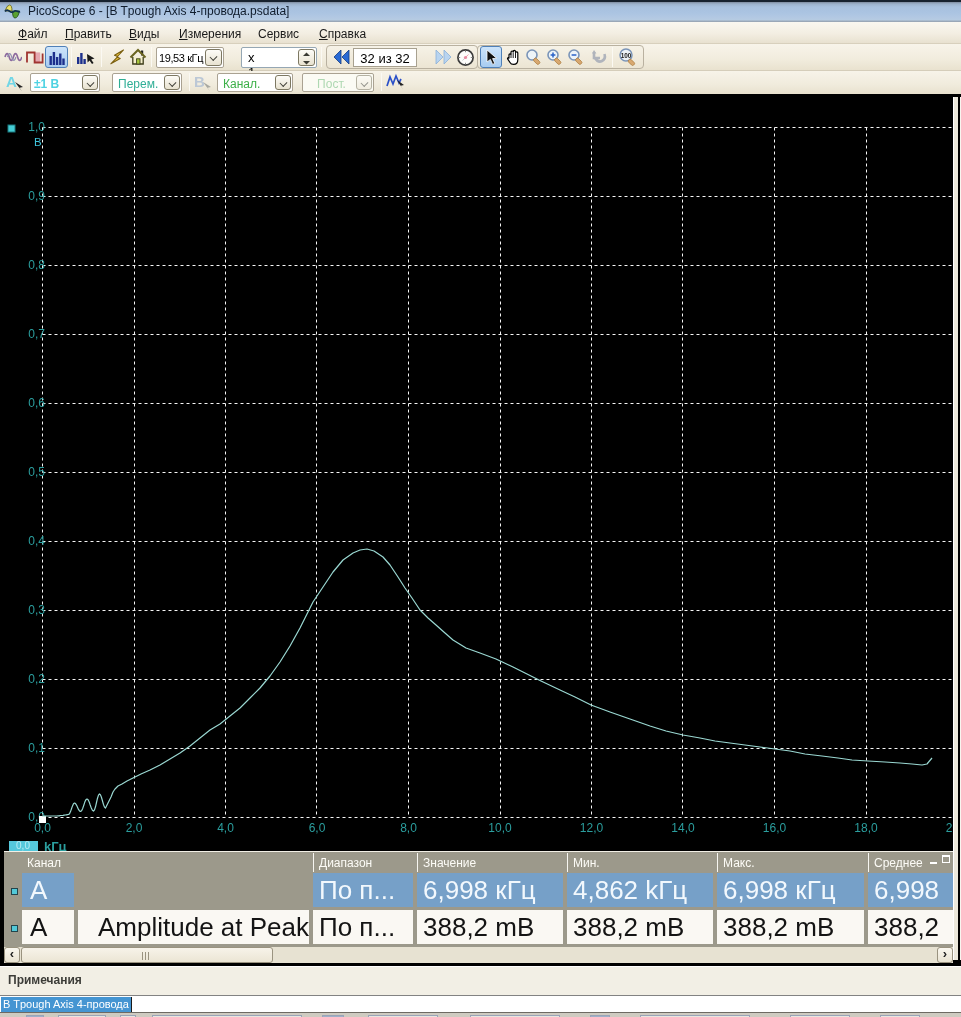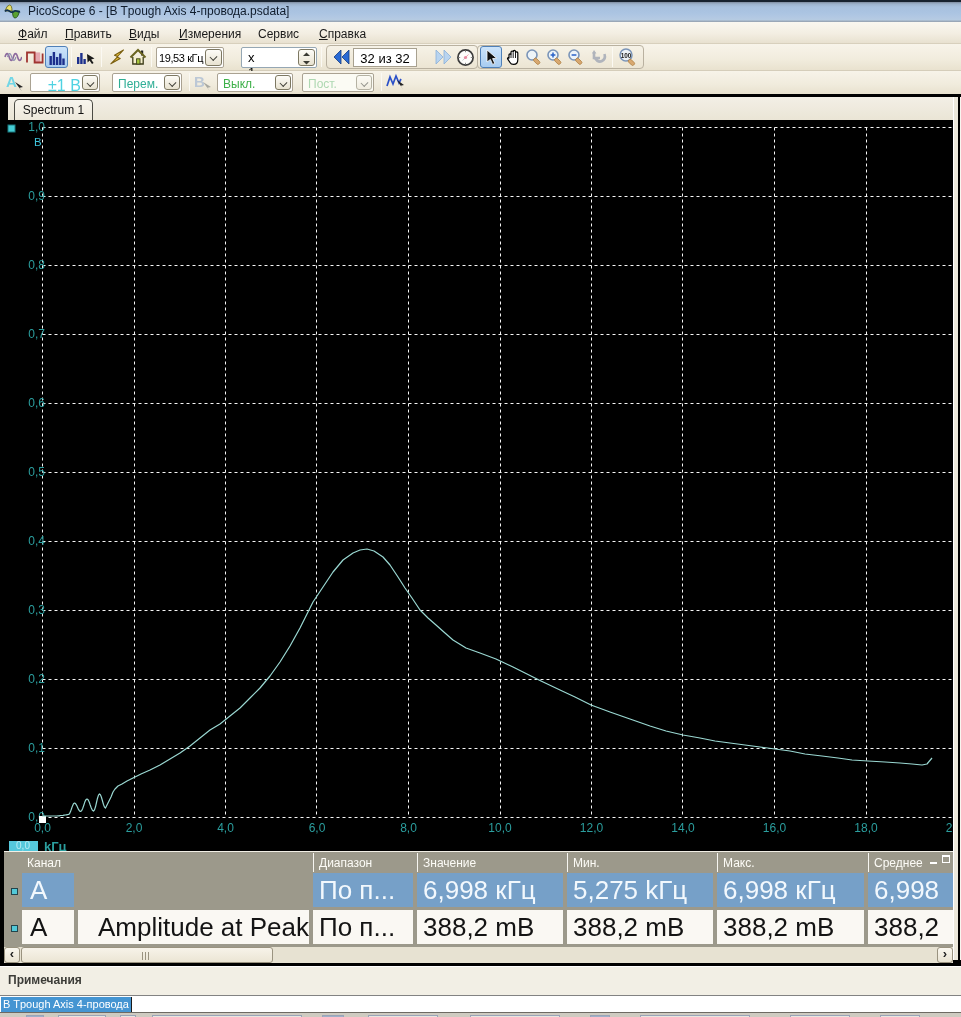--- a/index.html
+++ b/index.html
@@ -212,54 +212,51 @@
   </div>
 </div>
 <div id="tb2">
   <div class="abs" style="left:6px;top:2px;width:20px;height:19px;">
     <span style="position:absolute;left:0;top:0;font-size:15px;font-weight:bold;color:#72d6e6;">A</span>
     <svg width="11" height="11" viewBox="0 0 11 11" style="position:absolute;left:8px;top:8px;">
         <path d="M1 1 L9 6 L5.6 6.8 L8 10.4 Z" fill="#222"></path>
       </svg>
   </div>
   <div class="combo" style="left:30px;top:2px;width:70px;height:19px">
-    <div class="cfield" style="font-size:16px;color:#4ed2e2;padding:3px 0 0 17px;letter-spacing:0;">±1 В</div>
+    <div class="cfield" style="font-size:12px;color:#4ed2e2;padding:3px 0 0 3px;letter-spacing:0;font-weight:bold;">±1 В</div>
       <div class="cbtn" style="width:16px;"></div>
   </div>
   <div class="combo" style="left:112px;top:2px;width:70px;height:19px">
     <div class="cfield" style="font-size:12px;color:#2fae96;padding:3px 0 0 5px;letter-spacing:0;">Перем.</div>
       <div class="cbtn" style="width:16px;"></div>
   </div>
   <div class="vsep" style="left:189px;top:2px;height:18px;"></div>
   <div class="abs" style="left:194px;top:2px;width:20px;height:19px;">
     <span style="position:absolute;left:0;top:0;font-size:15px;font-weight:bold;color:#bcc8d6;">B</span>
     <svg width="11" height="11" viewBox="0 0 11 11" style="position:absolute;left:8px;top:8px;">
         <path d="M1 1 L9 6 L5.6 6.8 L8 10.4 Z" fill="#a8a8a0"></path>
       </svg>
   </div>
   <div class="combo" style="left:217px;top:2px;width:76px;height:19px">
-    <div class="cfield" style="font-size:12px;color:#3cb048;padding:3px 0 0 5px;letter-spacing:0;">Выкл.</div>
+    <div class="cfield" style="font-size:12px;color:#3cb048;padding:3px 0 0 5px;letter-spacing:0;">Канал.</div>
       <div class="cbtn" style="width:16px;"></div>
   </div>
   <div class="combo" style="left:302px;top:2px;width:72px;height:19px;background:#fbfbf4;">
-    <div class="cfield" style="font-size:12px;color:#aed8b2;padding:3px 0 0 5px;letter-spacing:0;">Пост.</div>
+    <div class="cfield" style="font-size:12px;color:#aed8b2;padding:3px 0 0 5px;letter-spacing:0;text-align:center;">Пост.</div>
       <div class="cbtn" style="width:16px;opacity:.55;"></div>
   </div>
   <div class="vsep" style="left:381px;top:2px;height:18px;"></div>
   <div class="abs" style="left:386px;top:2px;width:22px;height:19px;">
     <svg width="20" height="18" viewBox="0 0 20 18">
         <path d="M1 13 L4 4 L7 11 L10 3 L13 10 L15 6" fill="none" stroke="#2a50c8" stroke-width="1.7"></path>
         <path d="M11 7 L18 12 L14.8 12.8 L17 16.4 Z" fill="#222"></path>
       </svg>
   </div>
 </div>
 <div id="client">
-  <div id="tabstrip">
-      <div id="tab">Spectrum 1</div>
-    </div>
   <div id="rightstrip"></div>
     <div class="abs" style="left:960px;top:3px;width:1px;height:863px;background:#f8f6f0;"></div>
   <div id="chartbox" class="abs" style="left:4px;top:26px;width:949px;height:732px;background:#000;">
       <svg width="949" height="732" viewBox="0 0 949 732" style="position:absolute;left:0;top:0;">
 <g stroke="#f6f6f6" stroke-width="1" stroke-dasharray="3 3">
           <line x1="38.5" y1="7.5" x2="38.5" y2="697.5"></line>
           <line x1="130.5" y1="7.5" x2="130.5" y2="697.5"></line>
           <line x1="221.5" y1="7.5" x2="221.5" y2="697.5"></line>
           <line x1="312.5" y1="7.5" x2="312.5" y2="697.5"></line>
           <line x1="404.5" y1="7.5" x2="404.5" y2="697.5"></line>
@@ -320,21 +317,21 @@
     <div class="hcell" style="left:563px;width:150px;">Мин.</div>
     <div class="hcell" style="left:713px;width:151px;">Макс.</div>
     <div class="hcell" style="left:864px;width:85px;">Среднее</div>
     <div style="position:absolute;left:926px;top:4px;width:7px;height:8px;border-bottom:2px solid #fff;"></div>
     <div style="position:absolute;left:938px;top:3px;width:8px;height:8px;border:1px solid #fff;border-top:2px solid #fff;"></div>
     <div class="sq" style="top:36px;"></div>
     <div class="sq" style="top:73px;"></div>
     <div class="dcell r1" style="left:18px;width:52px;padding-left:8px;">A</div>
     <div class="dcell r1" style="left:309px;width:100px;padding-left:6px;">По п...</div>
     <div class="dcell r1" style="left:413px;width:146px;padding-left:6px;">6,998 кГц</div>
-    <div class="dcell r1" style="left:563px;width:146px;padding-left:6px;">5,275 kГц</div>
+    <div class="dcell r1" style="left:563px;width:146px;padding-left:6px;">4,862 kГц</div>
     <div class="dcell r1" style="left:713px;width:147px;padding-left:6px;">6,998 кГц</div>
     <div class="dcell r1" style="left:864px;width:85px;padding-left:6px;">6,998</div>
     <div class="dcell r2" style="left:18px;width:52px;padding-left:8px;">A</div>
     <div class="dcell r2" style="left:74px;width:231px;padding-left:7px;text-align:right;">Amplitude at Peak</div>
     <div class="dcell r2" style="left:309px;width:100px;padding-left:6px;">По п...</div>
     <div class="dcell r2" style="left:413px;width:146px;padding-left:6px;">388,2 mB</div>
     <div class="dcell r2" style="left:563px;width:146px;padding-left:6px;">388,2 mB</div>
     <div class="dcell r2" style="left:713px;width:147px;padding-left:6px;">388,2 mB</div>
     <div class="dcell r2" style="left:864px;width:85px;padding-left:6px;">388,2</div>
   </div>

